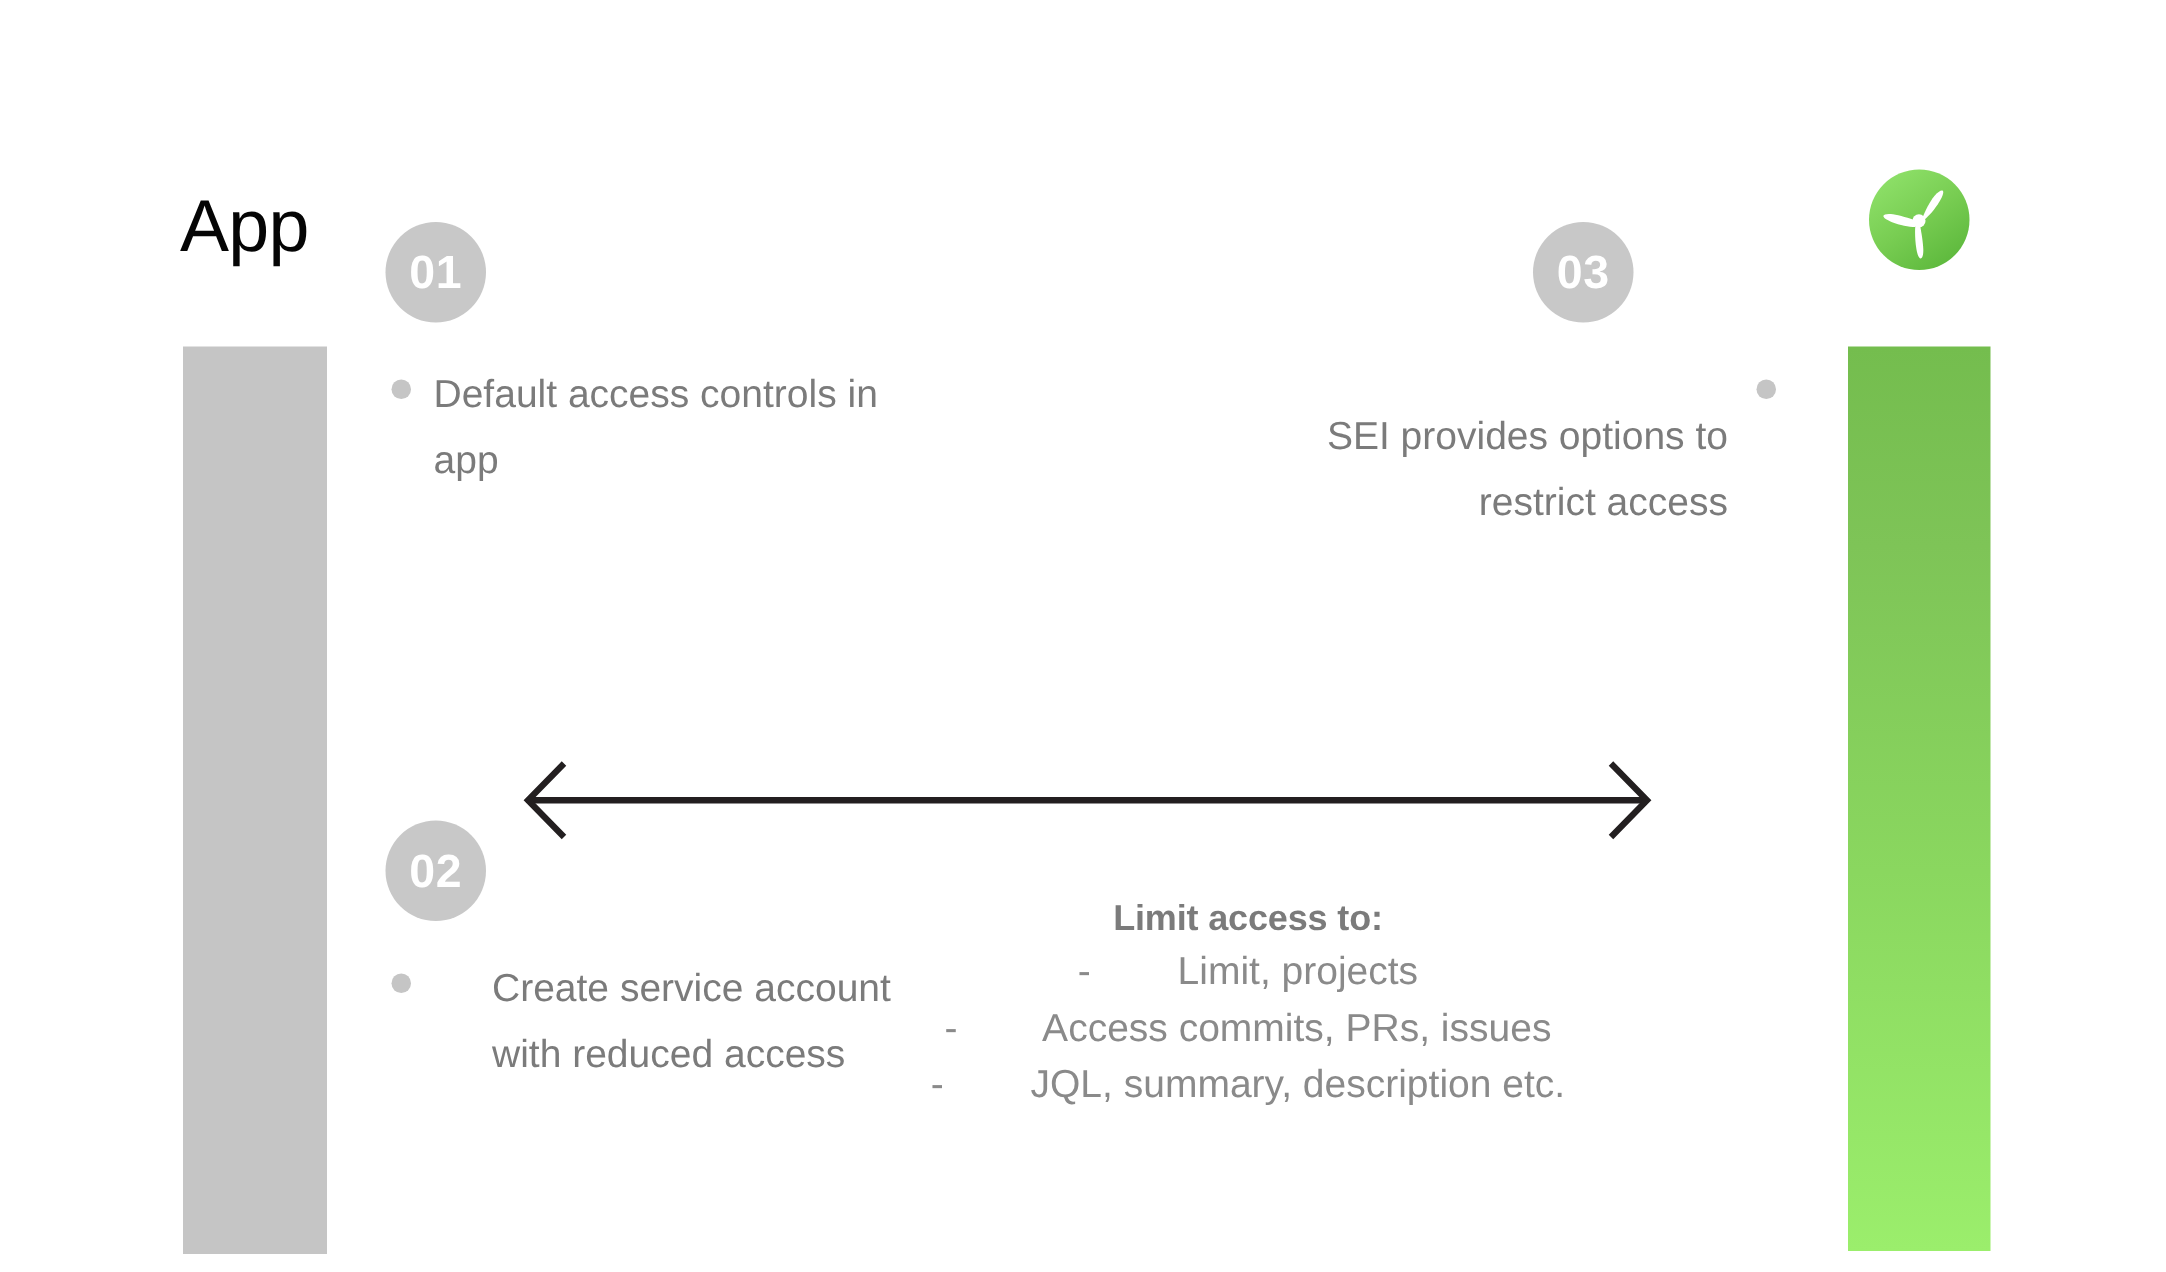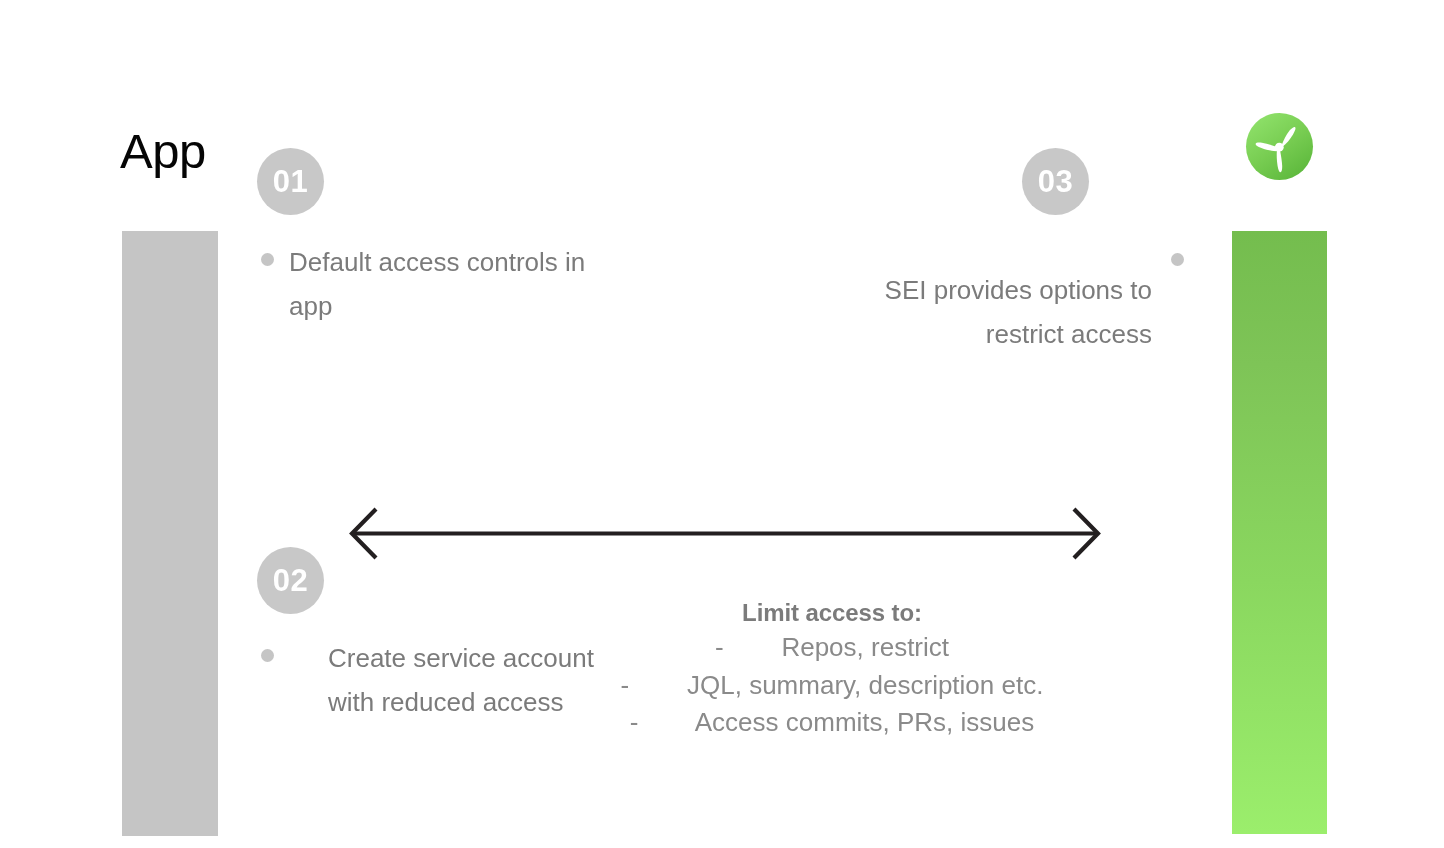--- a/index.html
+++ b/index.html
@@ -183,18 +183,18 @@
       <g stroke="#231f20" stroke-width="4.2" fill="none" stroke-linecap="butt">
         <line x1="13" y1="38.5" x2="757" y2="38.5"></line>
         <polyline points="36,14 12,38.5 36,63"></polyline>
         <polyline points="734,14 758,38.5 734,63"></polyline>
       </g>
     </svg>
   </div>
 
   <div class="limit-block">
     <div class="limit-heading">Limit access to:</div>
-    <div class="limit-item">-        Repos, restrict</div>
+    <div class="limit-item">-        Limit, projects</div>
+    <div class="limit-item">-        Access commits, PRs, issues</div>
     <div class="limit-item">-        JQL, summary, description etc.</div>
-    <div class="limit-item">-        Access commits, PRs, issues</div>
   </div>
 
 </div>
 
 </body></html>

